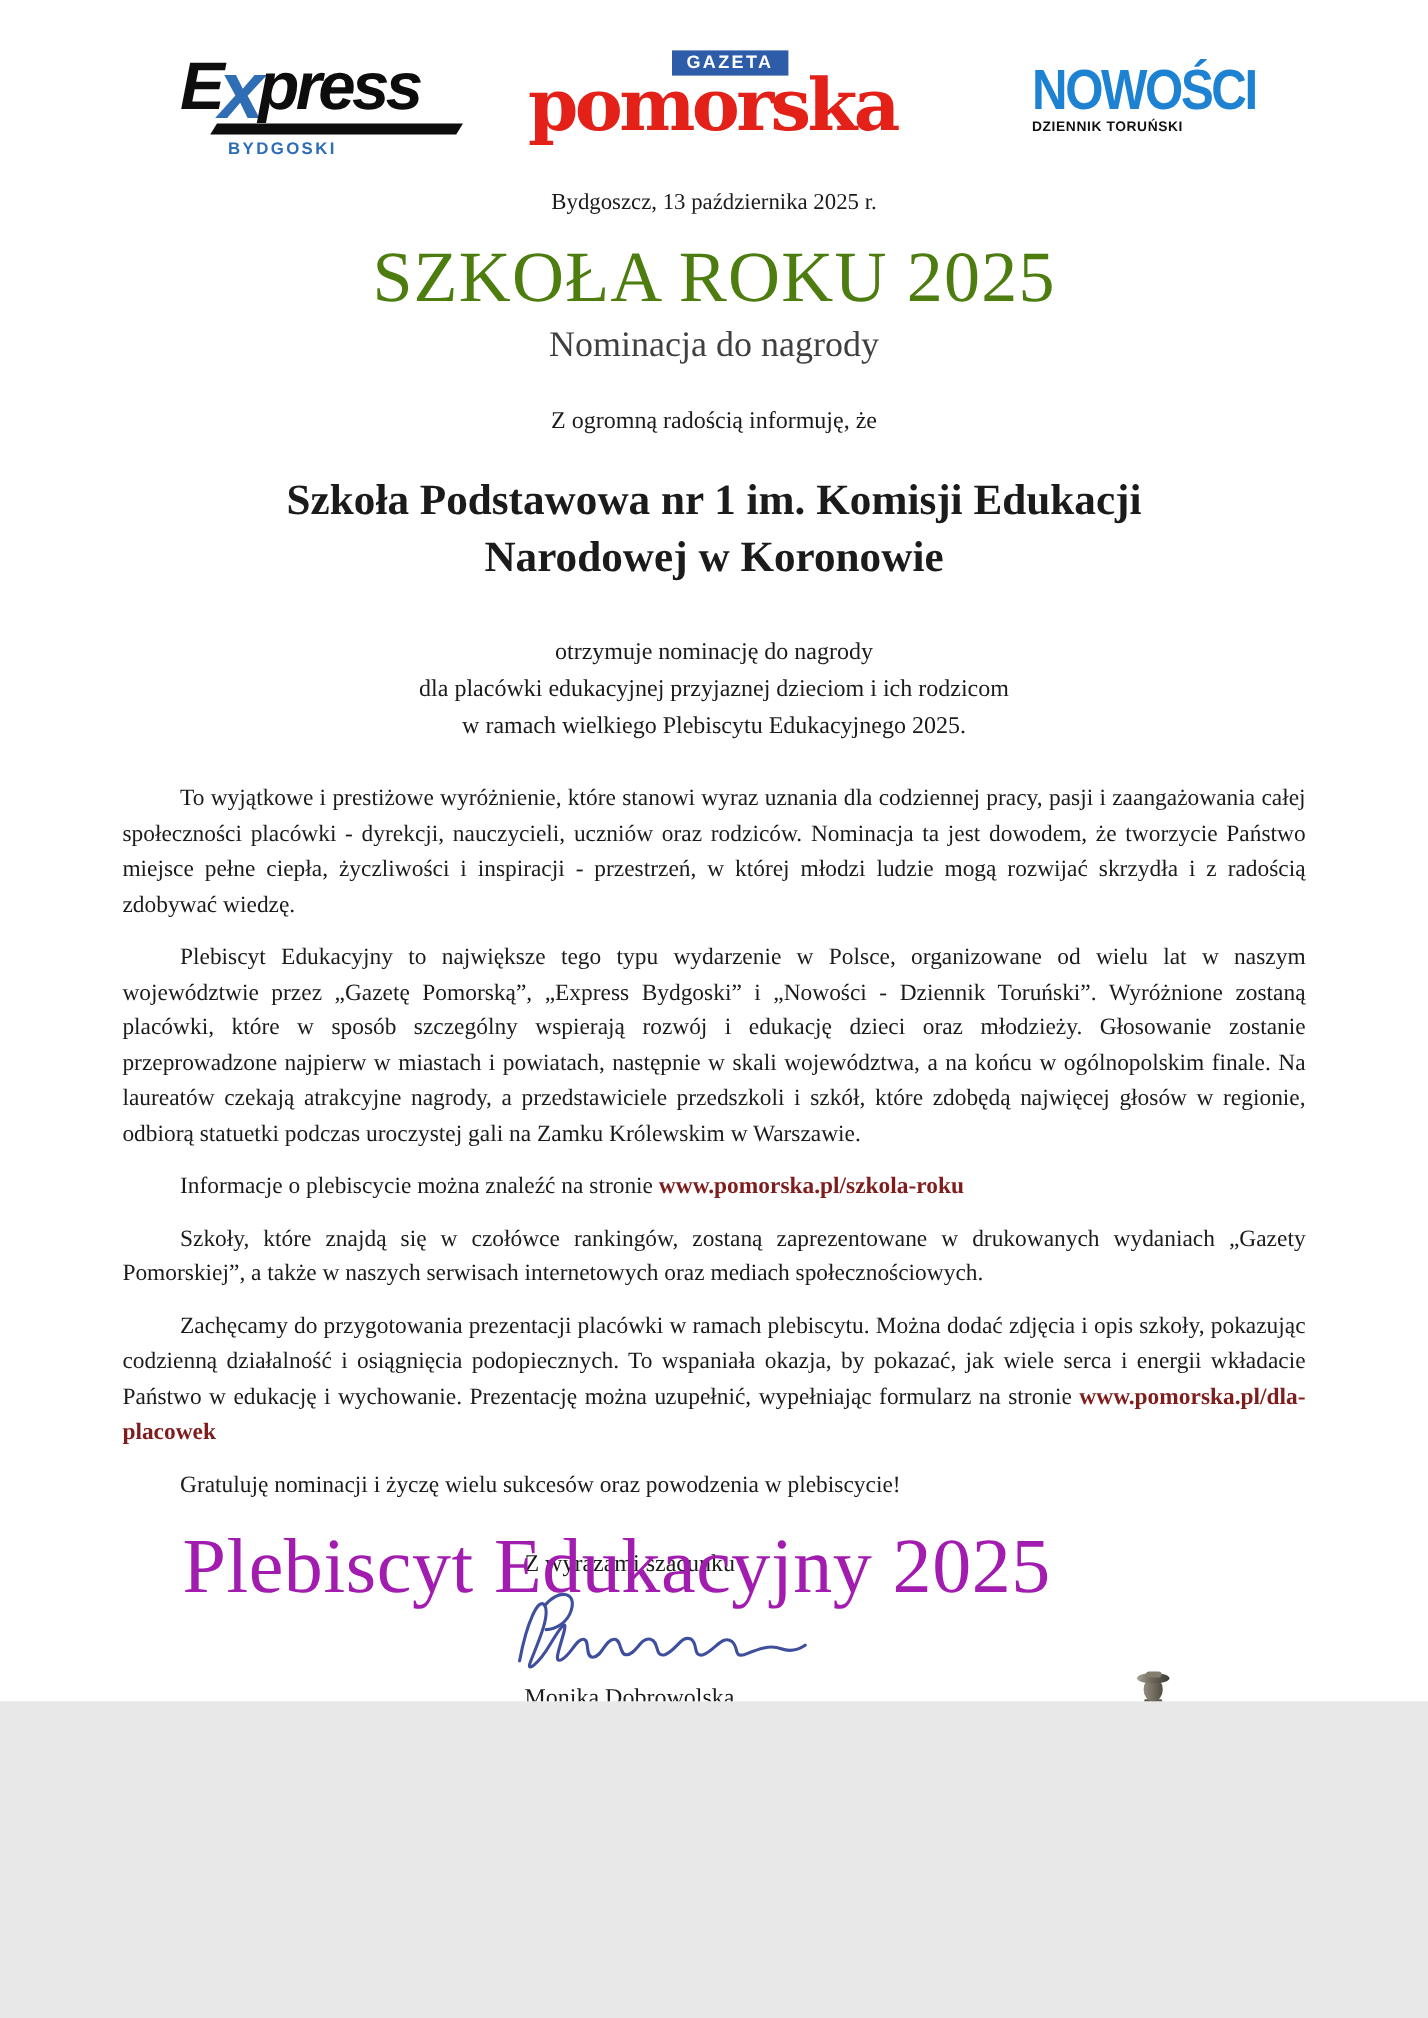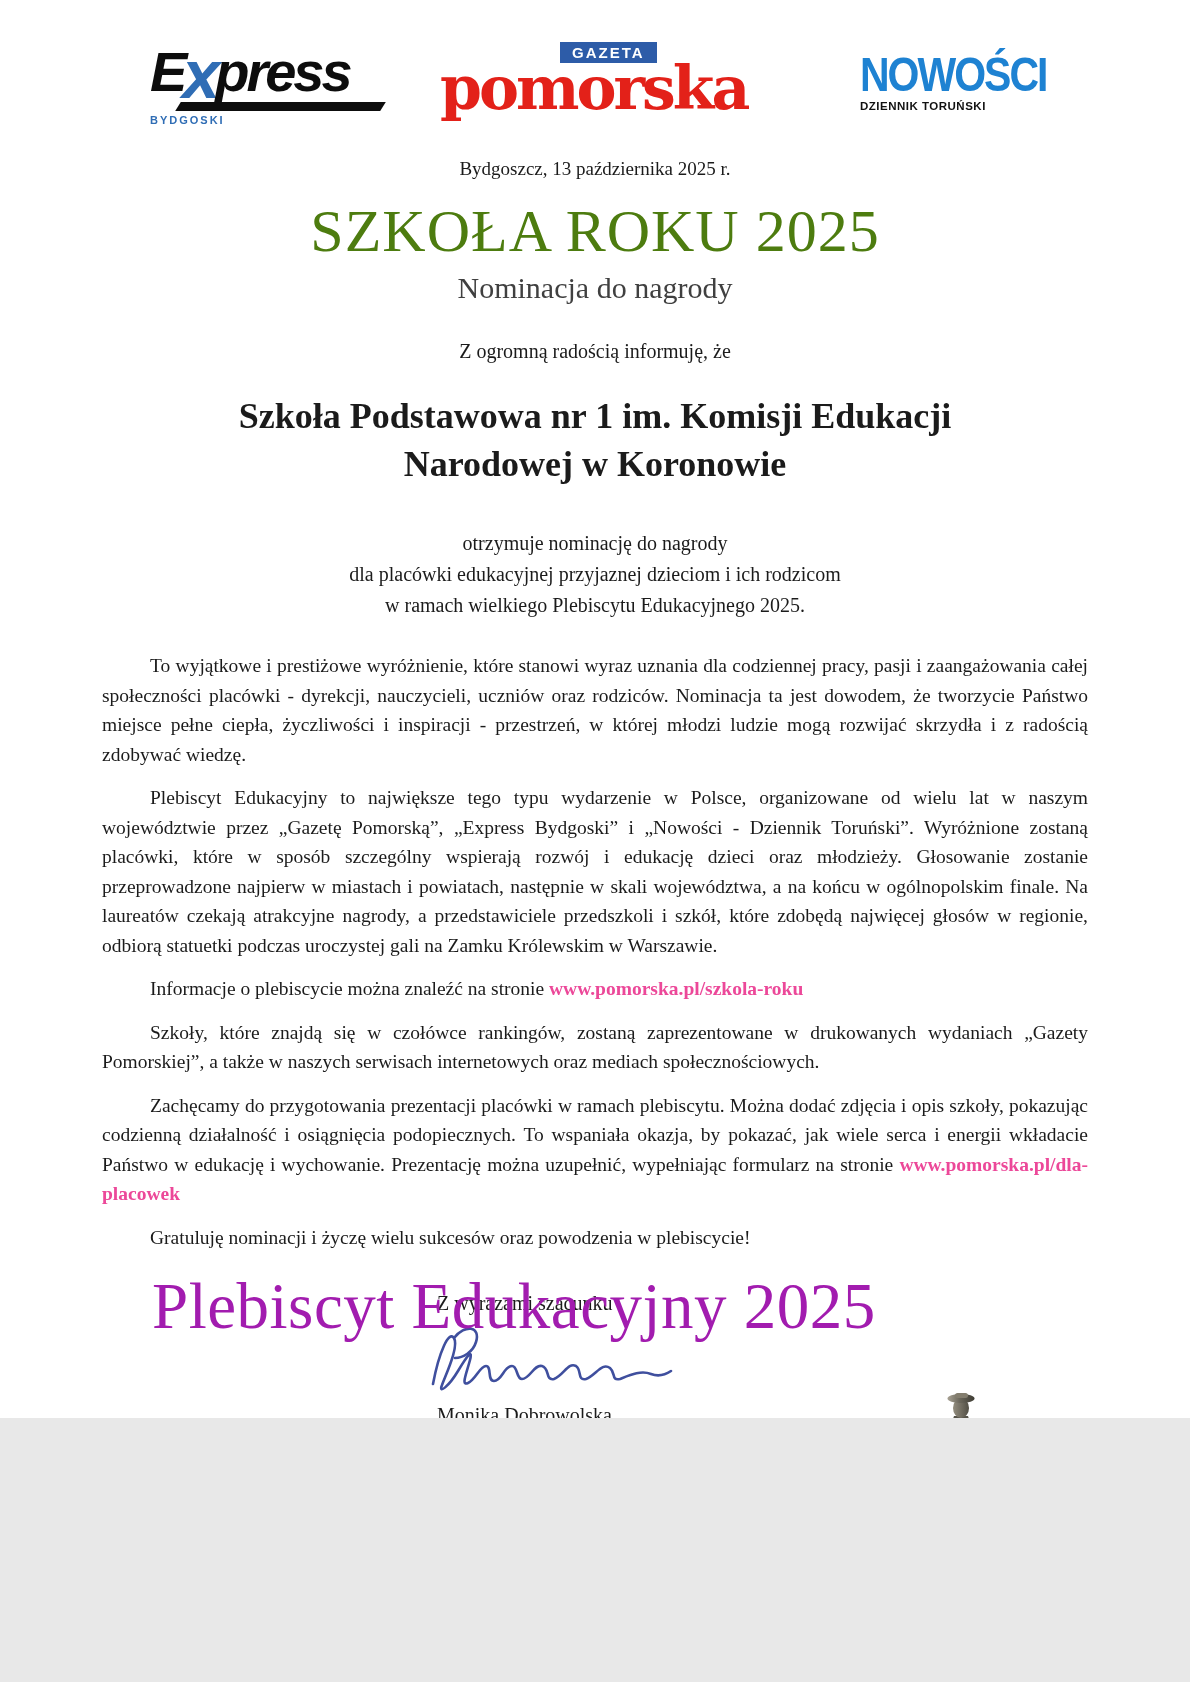--- a/index.html
+++ b/index.html
@@ -19,21 +19,21 @@
   }
   .logo-express{width:235px;padding-top:4px;}
   .ex-word{
     font-family:"Liberation Sans",sans-serif;font-weight:900;font-style:italic;
     font-size:56px;line-height:52px;color:#0d0d0d;letter-spacing:-3px;white-space:nowrap;
   }
   .ex-x{color:#2f6db5;font-size:68px;vertical-align:-7px;margin:0 -2px;}
   .ex-bar{width:205px;height:9px;background:#0d0d0d;margin:2px 0 0 28px;transform:skewX(-32deg);}
   .ex-sub{
     font-family:"Liberation Sans",sans-serif;font-weight:900;
-    font-size:11px;color:#2f6db5;letter-spacing:2px;margin-top:3px;
+    font-size:14px;color:#2f6db5;letter-spacing:2px;margin-top:3px;margin-left:40px;
   }
   .logo-pomorska{width:365px;text-align:left;position:relative;padding-top:0;}
   .gazeta-box{
     display:inline-block;background:#2d5ca8;color:#ffffff;
     font-family:"Liberation Sans",sans-serif;font-weight:900;
     font-size:15px;letter-spacing:2px;padding:2px 12px;margin-left:120px;
   }
   .pomorska-word{
     font-family:"DejaVu Serif", serif;font-weight:900;
     font-size:60px;line-height:58px;color:#e32119;letter-spacing:-3px;margin-top:-4px;
@@ -63,21 +63,21 @@
     max-width:840px;margin:30px auto 0;
   }
   .award-lines{ text-align:center;font-size:20px;line-height:31px;margin-top:40px; }
   
   .body-text{margin:30px 102px 0;}
   .body-text p{
     font-size:19.5px;line-height:29.5px;text-align:justify;
     text-indent:48px;margin:14px 0 0;
   }
   .body-text p.first{margin-top:0;}
-  a.doc-link{color:#ec4899;font-weight:bold;text-decoration:none;}
+  a.doc-link{color:#7f1d1d;font-weight:bold;text-decoration:none;}
   
   .closing-block{margin:36px 0 0 437px;font-size:20px;line-height:30px;}
   .sig-svg{display:block;margin:4px 0 0 -12px;}
   .sig-name{margin-top:0;}
   .sig-role{margin-top:2px;}
   
   .footer-title{
     position:absolute;left:152px;bottom:74px;
     color:#a21caf;font-size:65px;letter-spacing:0.5px;white-space:nowrap;
   }

